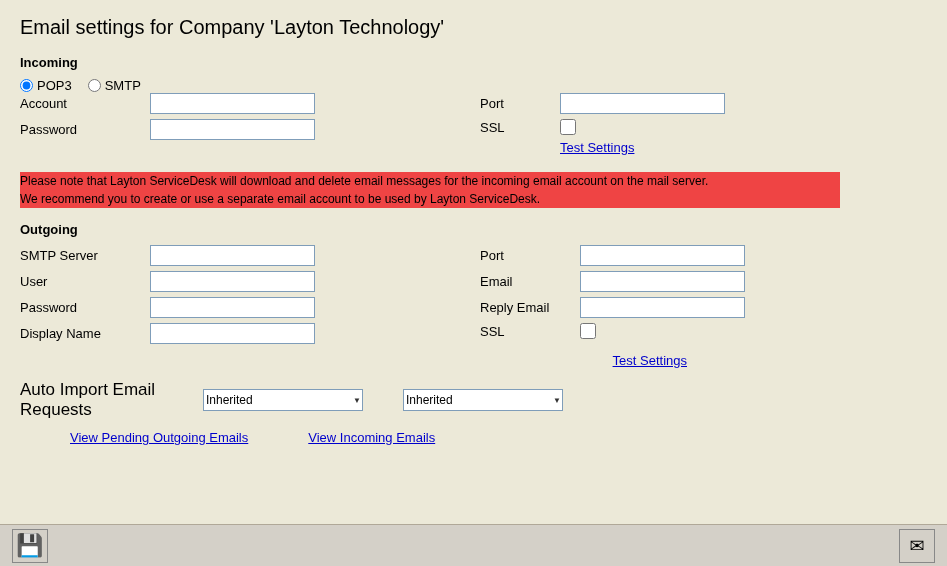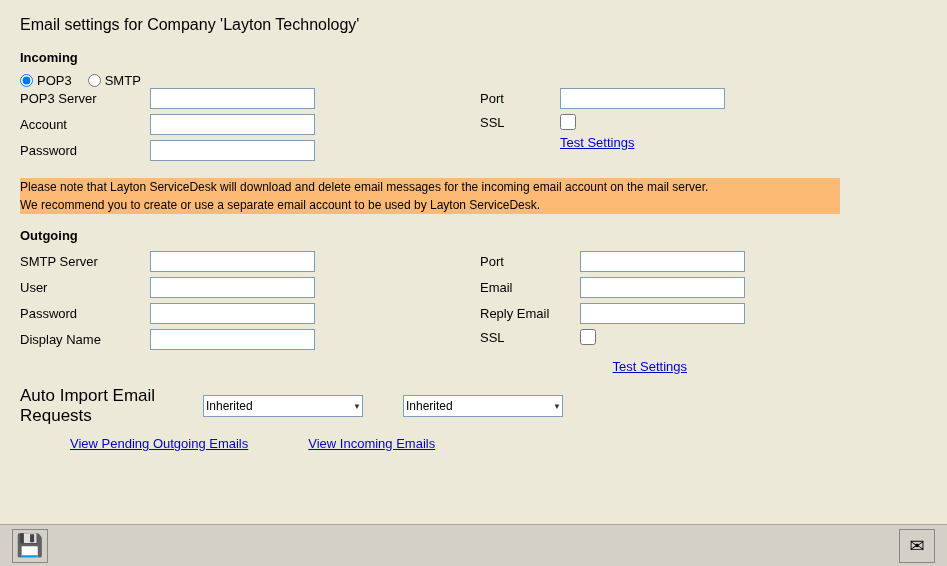--- a/index.html
+++ b/index.html
@@ -12,21 +12,21 @@
       min-height: 566px;
     }
     .page {
       background: #ece9d8;
       width: 947px;
       min-height: 566px;
       padding: 16px 20px;
       position: relative;
     }
     h1.page-title {
-      font-size: 16px;
+      font-size: 20px;
       font-weight: normal;
       margin-bottom: 16px;
       color: #000;
     }
     .section-label {
       font-weight: bold;
       margin-bottom: 8px;
     }
     .form-section {
       margin-bottom: 12px;
@@ -65,21 +65,21 @@
       border: 1px solid #7f9db9;
       background: #fff;
     }
     .test-settings-link {
       color: #0000cc;
       text-decoration: underline;
       cursor: pointer;
       font-size: 13px;
     }
     .notice-box {
-      background: #fdba74;
+      background: #ef4444;
       font-size: 12px;
       line-height: 1.5;
       margin: 10px 0 14px 0;
       max-width: 820px;
     }
     .two-col-form {
       display: flex;
       gap: 0;
     }
     .left-col {
@@ -204,24 +204,20 @@
       </div>
       <div class="radio-item">
         <input type="radio" name="protocol" id="imap" style="">
         <label for="imap">SMTP</label>
       </div>
     </div>
 
     <div class="two-col-form">
       <div class="left-col">
         <div class="col-form-row">
-          <span class="col-label-left form-label">POP3 Server</span>
-          <input type="text" class="wide" value="" style="">
-        </div>
-        <div class="col-form-row">
           <span class="col-label-left form-label">Account</span>
           <input type="text" class="wide" value="" style="">
         </div>
         <div class="col-form-row">
           <span class="col-label-left form-label">Password</span>
           <input type="password" class="wide" style="">
         </div>
       </div>
       <div class="right-col">
         <div class="col-form-row">

